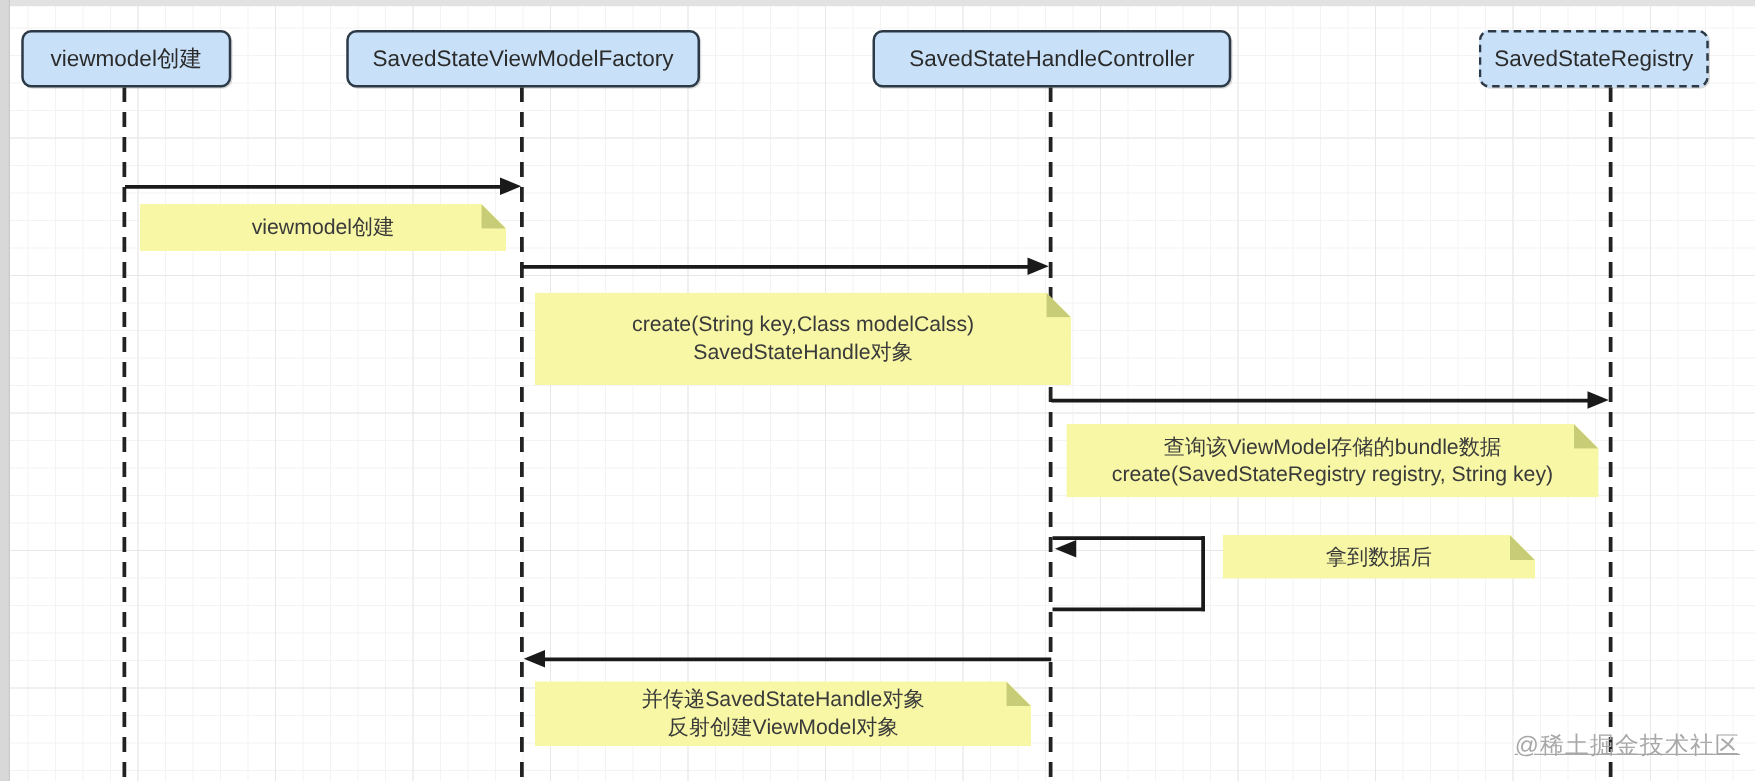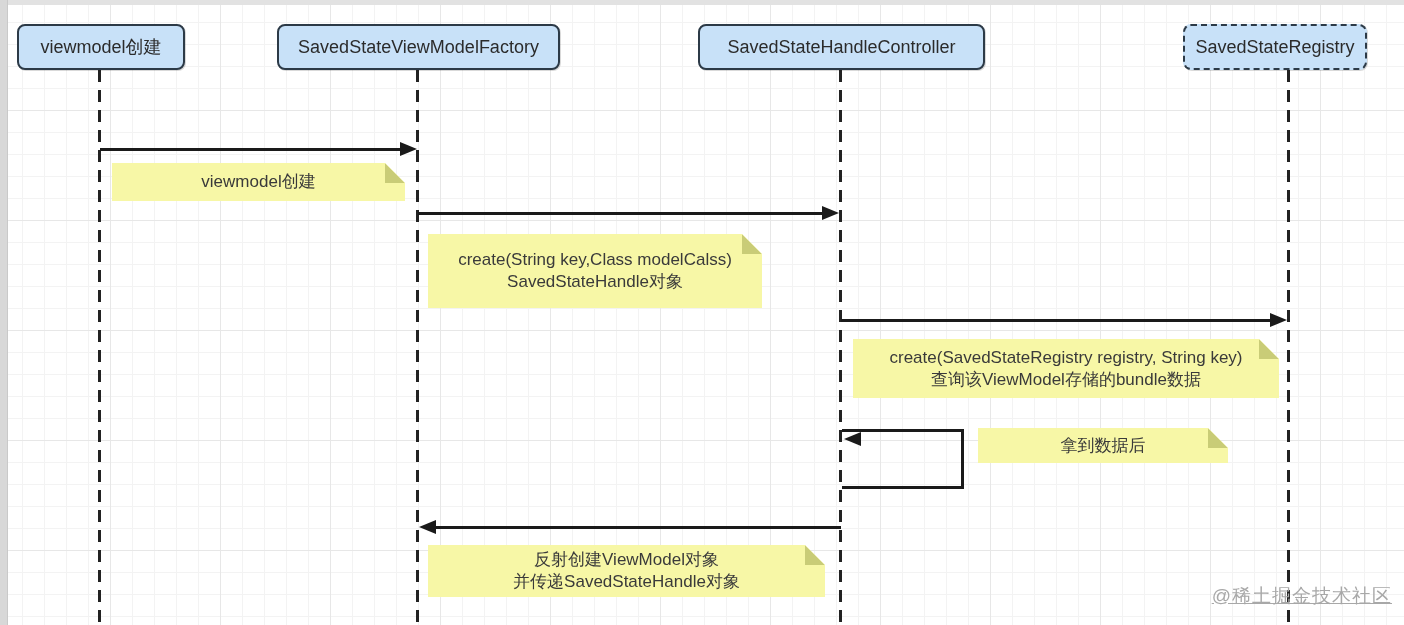--- a/index.html
+++ b/index.html
@@ -119,49 +119,49 @@
   </div>
   <div class="note" style="left:112px;top:163px;width:293px;height:38px">
     <div class="fold"></div>
     <div class="ln">viewmodel创建</div>
   </div>
 
   <div class="arrow right" style="left:418px;top:206px;width:421px">
     <div class="shaft"></div>
     <div class="head"></div>
   </div>
-  <div class="note" style="left:428px;top:234px;width:334px;height:74px">
+  <div class="note" style="left:428px;top:234px;width:429px;height:74px">
     <div class="fold"></div>
     <div class="ln">create(String key,Class modelCalss)</div>
     <div class="ln">SavedStateHandle对象</div>
   </div>
 
   <div class="arrow right" style="left:841px;top:313px;width:446px">
     <div class="shaft"></div>
     <div class="head"></div>
   </div>
   <div class="note" style="left:853px;top:339px;width:426px;height:59px">
     <div class="fold"></div>
+    <div class="ln">查询该ViewModel存储的bundle数据</div>
     <div class="ln">create(SavedStateRegistry registry, String key)</div>
-    <div class="ln">查询该ViewModel存储的bundle数据</div>
   </div>
 
   <div class="self-loop">
     <div class="head"></div>
   </div>
   <div class="note" style="left:978px;top:428px;width:250px;height:35px">
     <div class="fold"></div>
     <div class="ln">拿到数据后</div>
   </div>
 
   <div class="arrow left" style="left:419px;top:520px;width:422px">
     <div class="shaft"></div>
     <div class="head"></div>
   </div>
   <div class="note" style="left:428px;top:545px;width:397px;height:52px">
     <div class="fold"></div>
+    <div class="ln">并传递SavedStateHandle对象</div>
     <div class="ln">反射创建ViewModel对象</div>
-    <div class="ln">并传递SavedStateHandle对象</div>
   </div>
 
   <div class="watermark">@稀土掘金技术社区</div>
 
 </div>
 
 </body></html>

